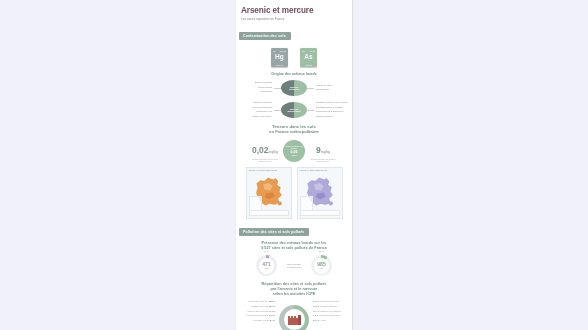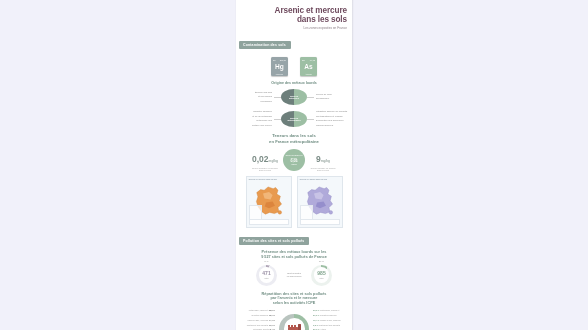--- a/index.html
+++ b/index.html
@@ -17,21 +17,21 @@
     background:#ffffff;
     box-shadow:0 0 1px rgba(0,0,0,.10);
     overflow:hidden;
   }
   .sheet-edge{
     position:absolute;left:352px;top:0;width:2px;height:330px;
     background:linear-gradient(to right,rgba(0,0,0,.07),rgba(0,0,0,0));
   }
 
   
-  .hdr{padding:6px 5px 2px 5px;text-align:right;}
+  .hdr{padding:6px 5px 2px 5px;text-align:left;}
   .t1,.t2{
     color:#6f4b5e;font-weight:bold;font-size:8.2px;line-height:9.2px;
     letter-spacing:-.1px;
   }
   .sub{
     margin-top:2px;color:#8b7f86;font-size:3.1px;line-height:4px;
     letter-spacing:.02px;
   }
 
   
@@ -214,21 +214,20 @@
 </style>
 </head>
 <body>
 
 <div id="page">
   <div class="sheet">
 
     
     <div class="hdr">
       <div class="t1">Arsenic et mercure</div>
-      <div class="t2">dans les sols</div>
       <div class="sub">Les zones exposées en France</div>
     </div>
 
     
     <div class="band">Contamination des sols</div>
 
     
     <div class="tiles">
       <div class="tile hg">
         <span class="num">80</span>

